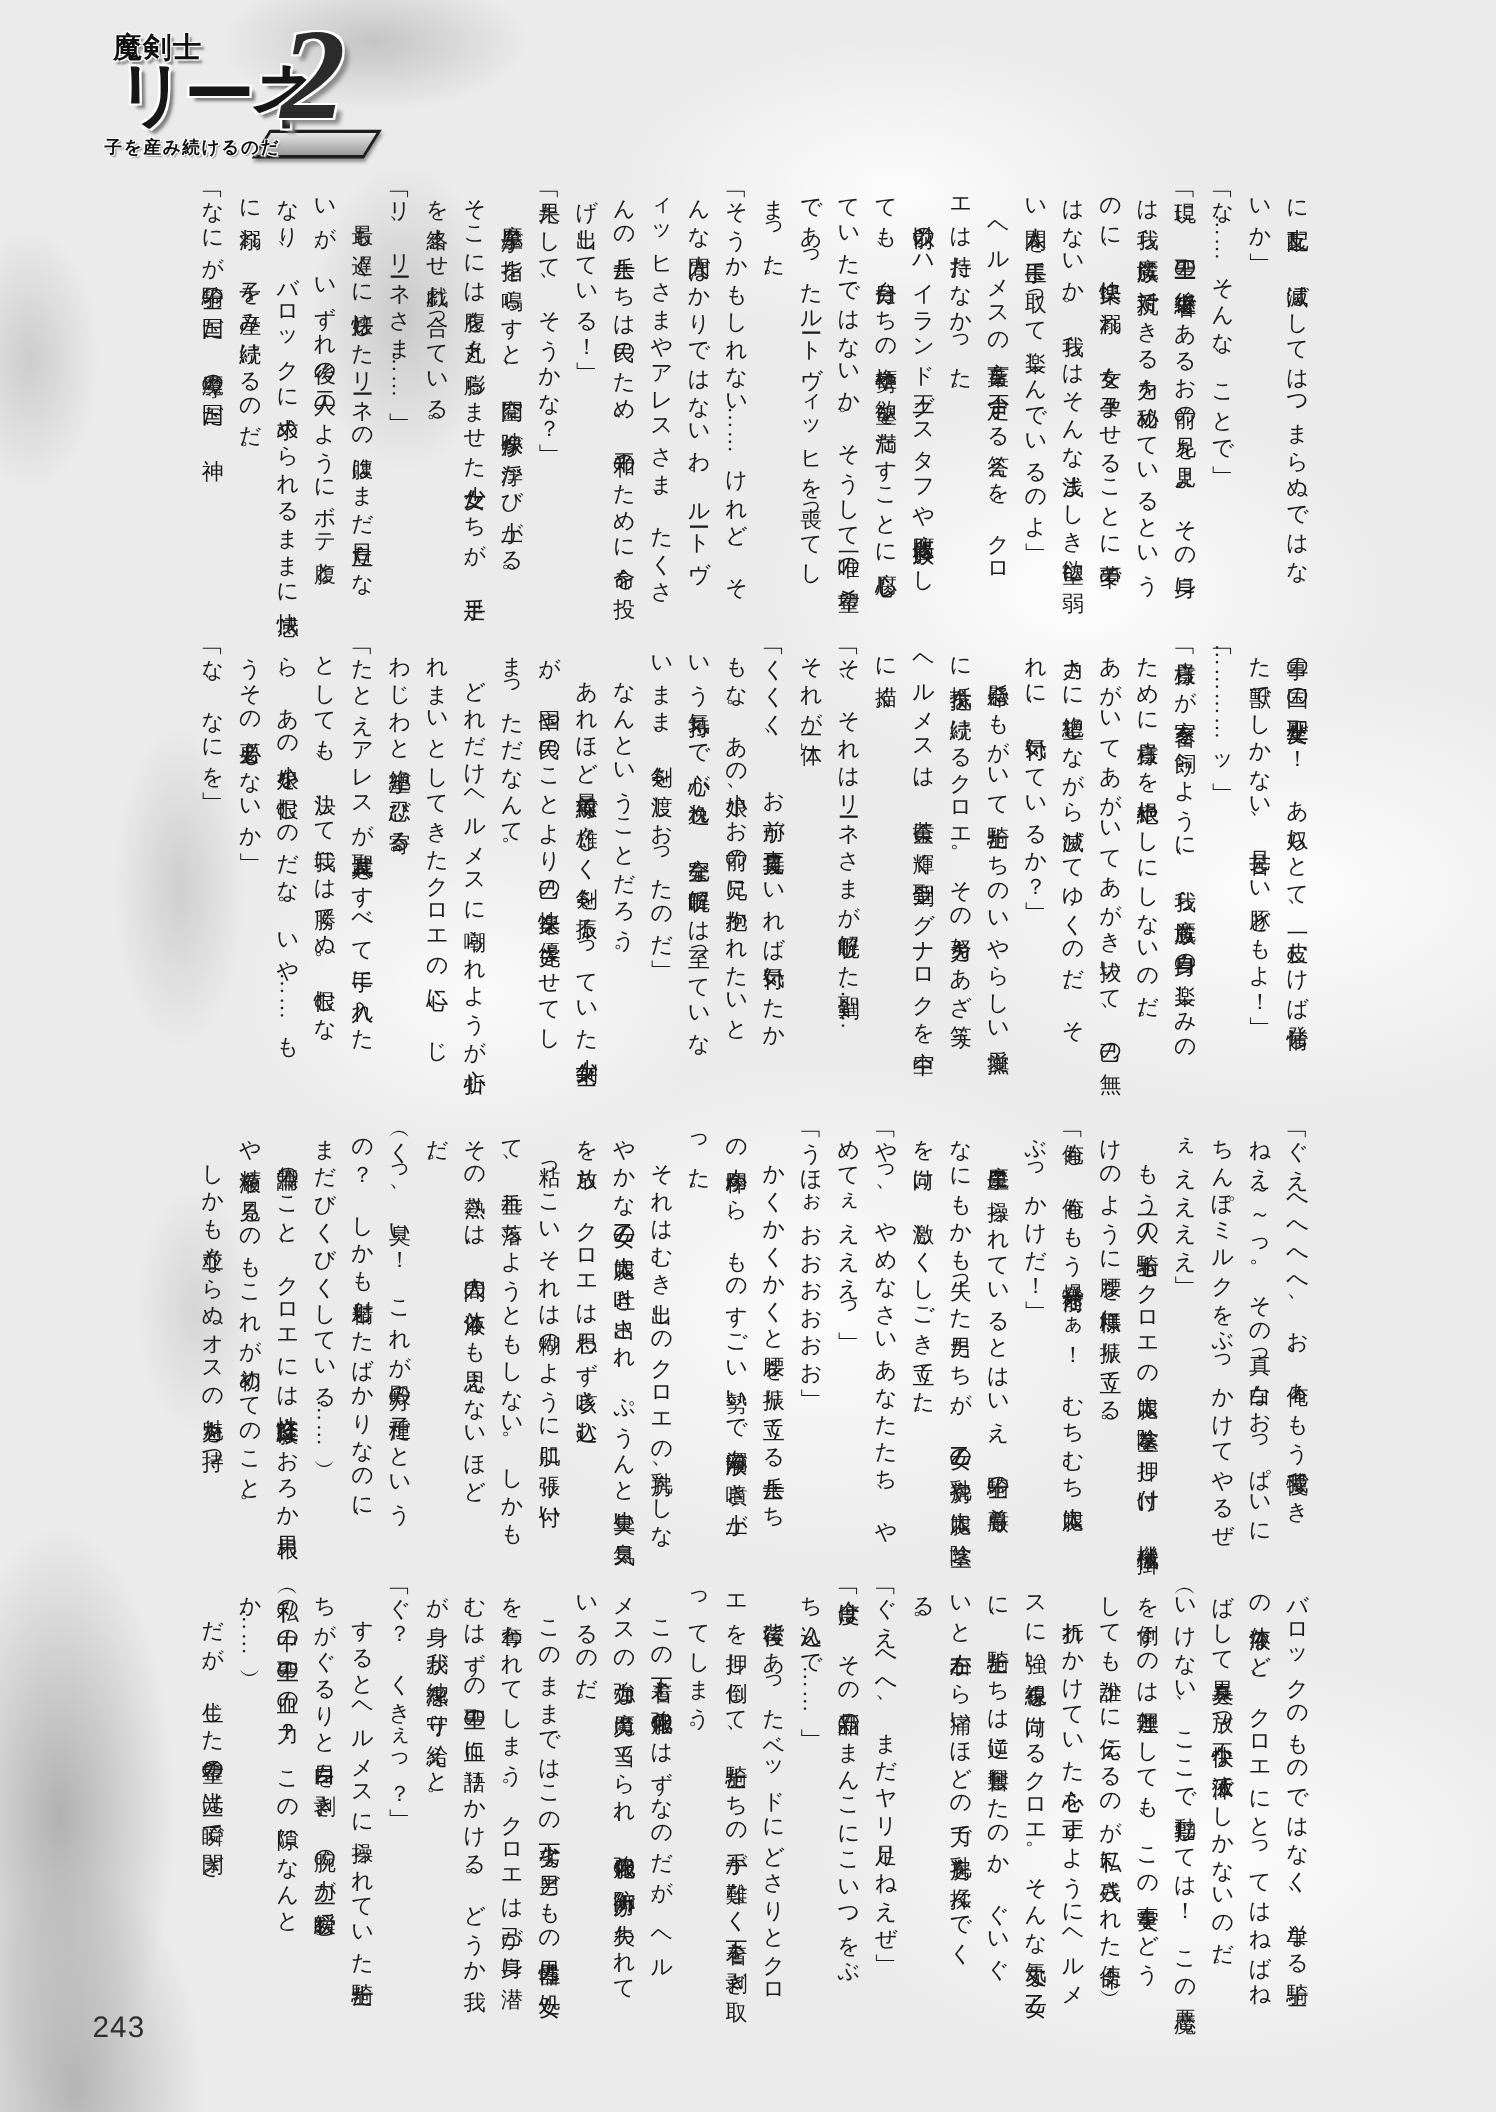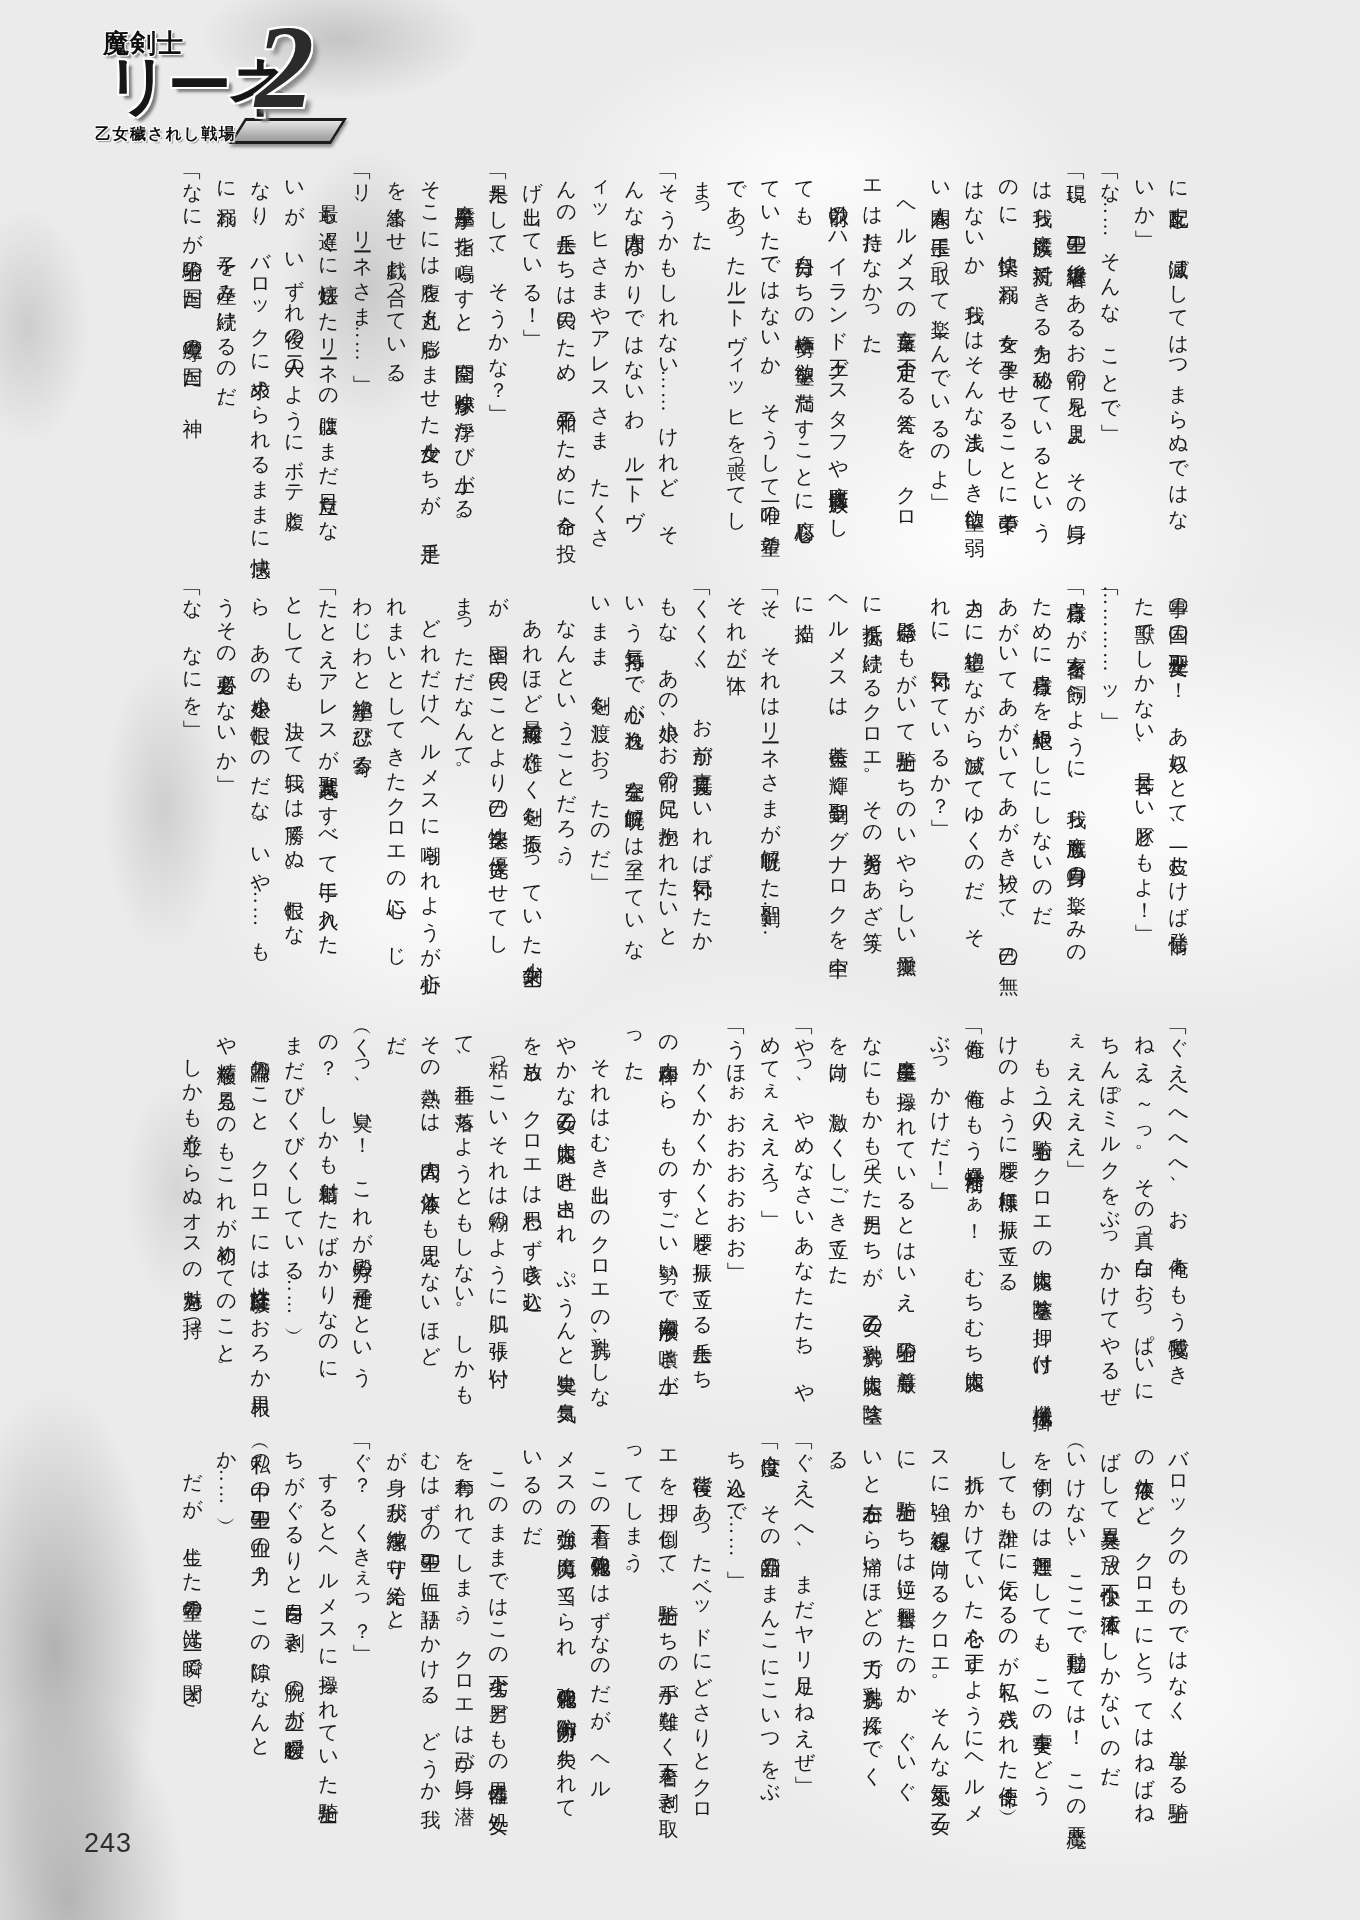--- a/index.html
+++ b/index.html
@@ -120,21 +120,21 @@
   }
 </style>
 </head>
 <body>
 
 <div class="logo">
   <div class="logo-number-base"></div>
   <div class="logo-kicker">魔剣士</div>
   <div class="logo-title">リーネ</div>
   <div class="logo-number">2</div>
-  <div class="logo-subtitle">乙女穢されし戦場</div>
+  <div class="logo-subtitle">子を産み続けるのだ</div>
 </div>
 
 <main>
   <section class="band band-1">
       <p>に支配し、滅ぼしてはつまらぬではないか」</p>
       <p>「な……そんな、ことで」</p>
       <p>「現に、聖王の後継者であるお前の兄を見よ。その身には我ら魔族に対抗できる力を秘めているというのに、快楽に溺れ、女を孕ませることに夢中ではないか。我らはそんな浅ましき欲望に弱い人間を手玉に取って楽しんでいるのよ」</p>
       <p>　ヘルメスの言葉を否定する答えを、クロエは持たなかった。</p>
       <p>　以前のハイランド王グスタフや腐敗貴族にしても、自分たちの権勢や欲望を満たすことに腐心していたではないか。そうして唯一の希望であったルートヴィッヒを喪ってしまった。</p>
       <p>「そうかもしれない……けれど、そんな人間ばかりではないわ。ルートヴィッヒさまやアレスさま、たくさんの兵士たちは民のため、平和のために命を投げ出している！」</p>

